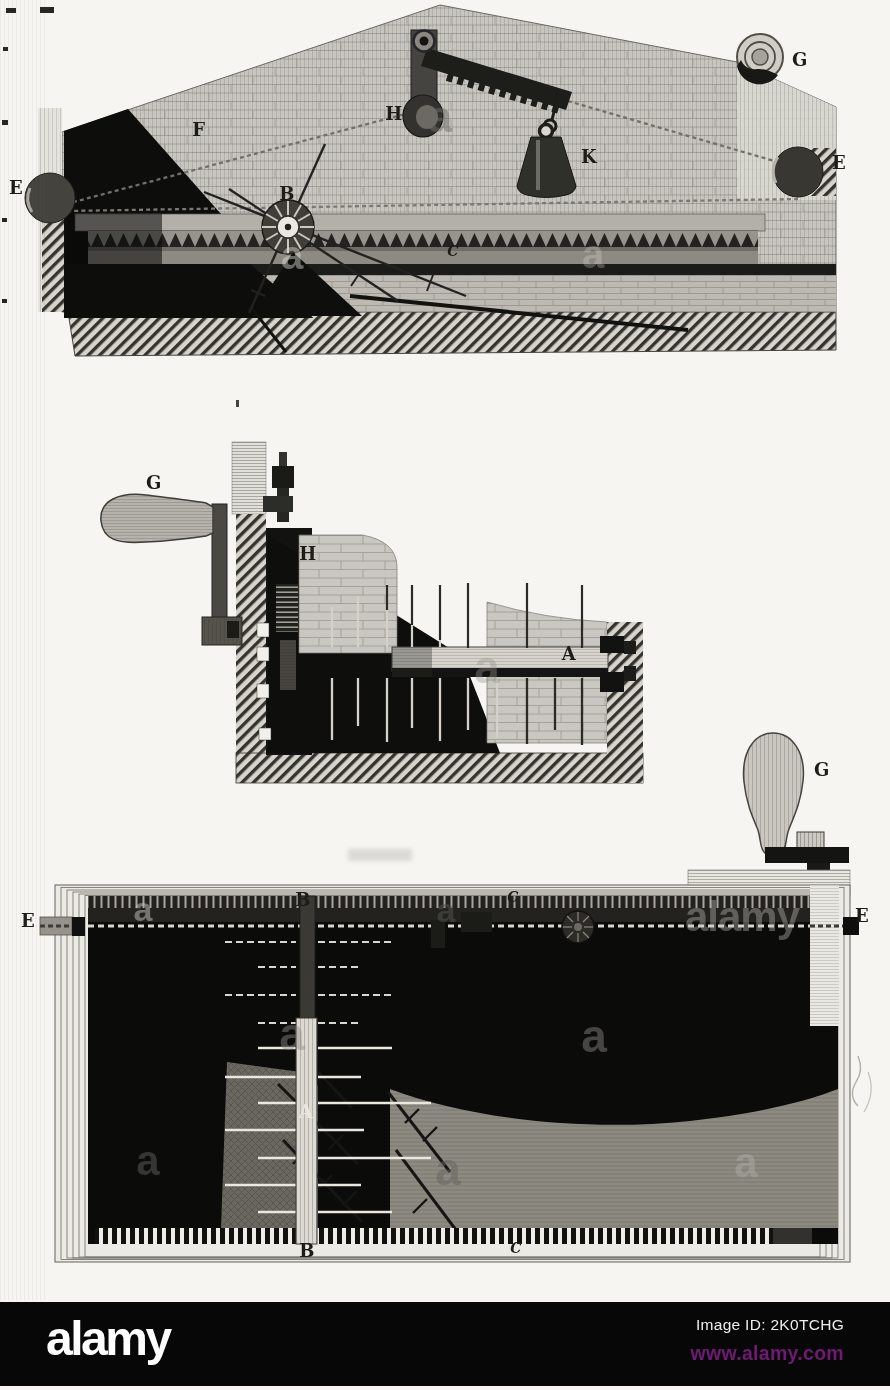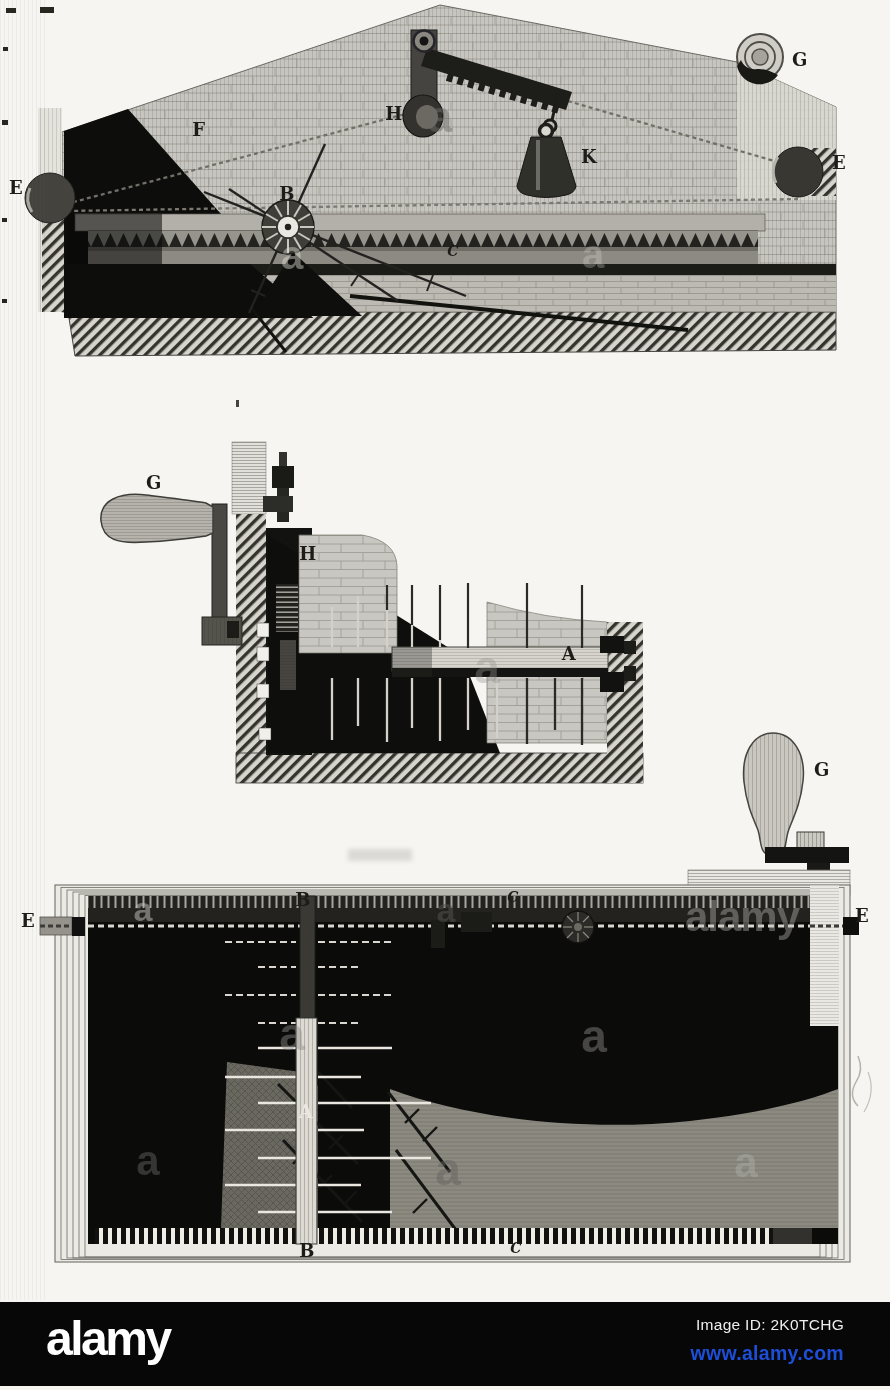--- a/index.html
+++ b/index.html
@@ -17,21 +17,21 @@
   .speck{position:absolute;background:#27261f;z-index:5;}
   .margin-streaks{position:absolute;left:0;top:0;width:46px;height:1300px;z-index:1;
       background:repeating-linear-gradient(90deg,rgba(110,108,100,.08) 0 1px,transparent 1px 4px);}
   .smudge{position:absolute;left:348px;top:849px;width:64px;height:12px;
       background:rgba(150,148,140,.28);filter:blur(2px);z-index:6;}
   #footer-bar{position:absolute;left:0;top:1302px;width:890px;height:84px;background:#070707;z-index:40;}
   #footer-logo{position:absolute;left:46px;top:1311px;font-size:48px;font-weight:700;
       letter-spacing:-2.5px;color:#ffffff;z-index:41;font-family:"Liberation Sans",sans-serif;}
   #footer-id{position:absolute;right:46px;top:1316px;font-size:15.5px;font-weight:400;color:#ededed;
       z-index:41;letter-spacing:.3px;}
-  #footer-url{position:absolute;right:46px;top:1342px;font-size:19.5px;font-weight:700;color:#1d4ed8;
+  #footer-url{position:absolute;right:46px;top:1342px;font-size:19.5px;font-weight:700;color:#701a75;
       z-index:41;letter-spacing:.3px;}
 </style>
 </head>
 <body>
 
 <div id="stage">
 
   <div class="margin-streaks"></div>
 
   <svg style="top:0" width="890" height="400" viewBox="0 0 890 400">

